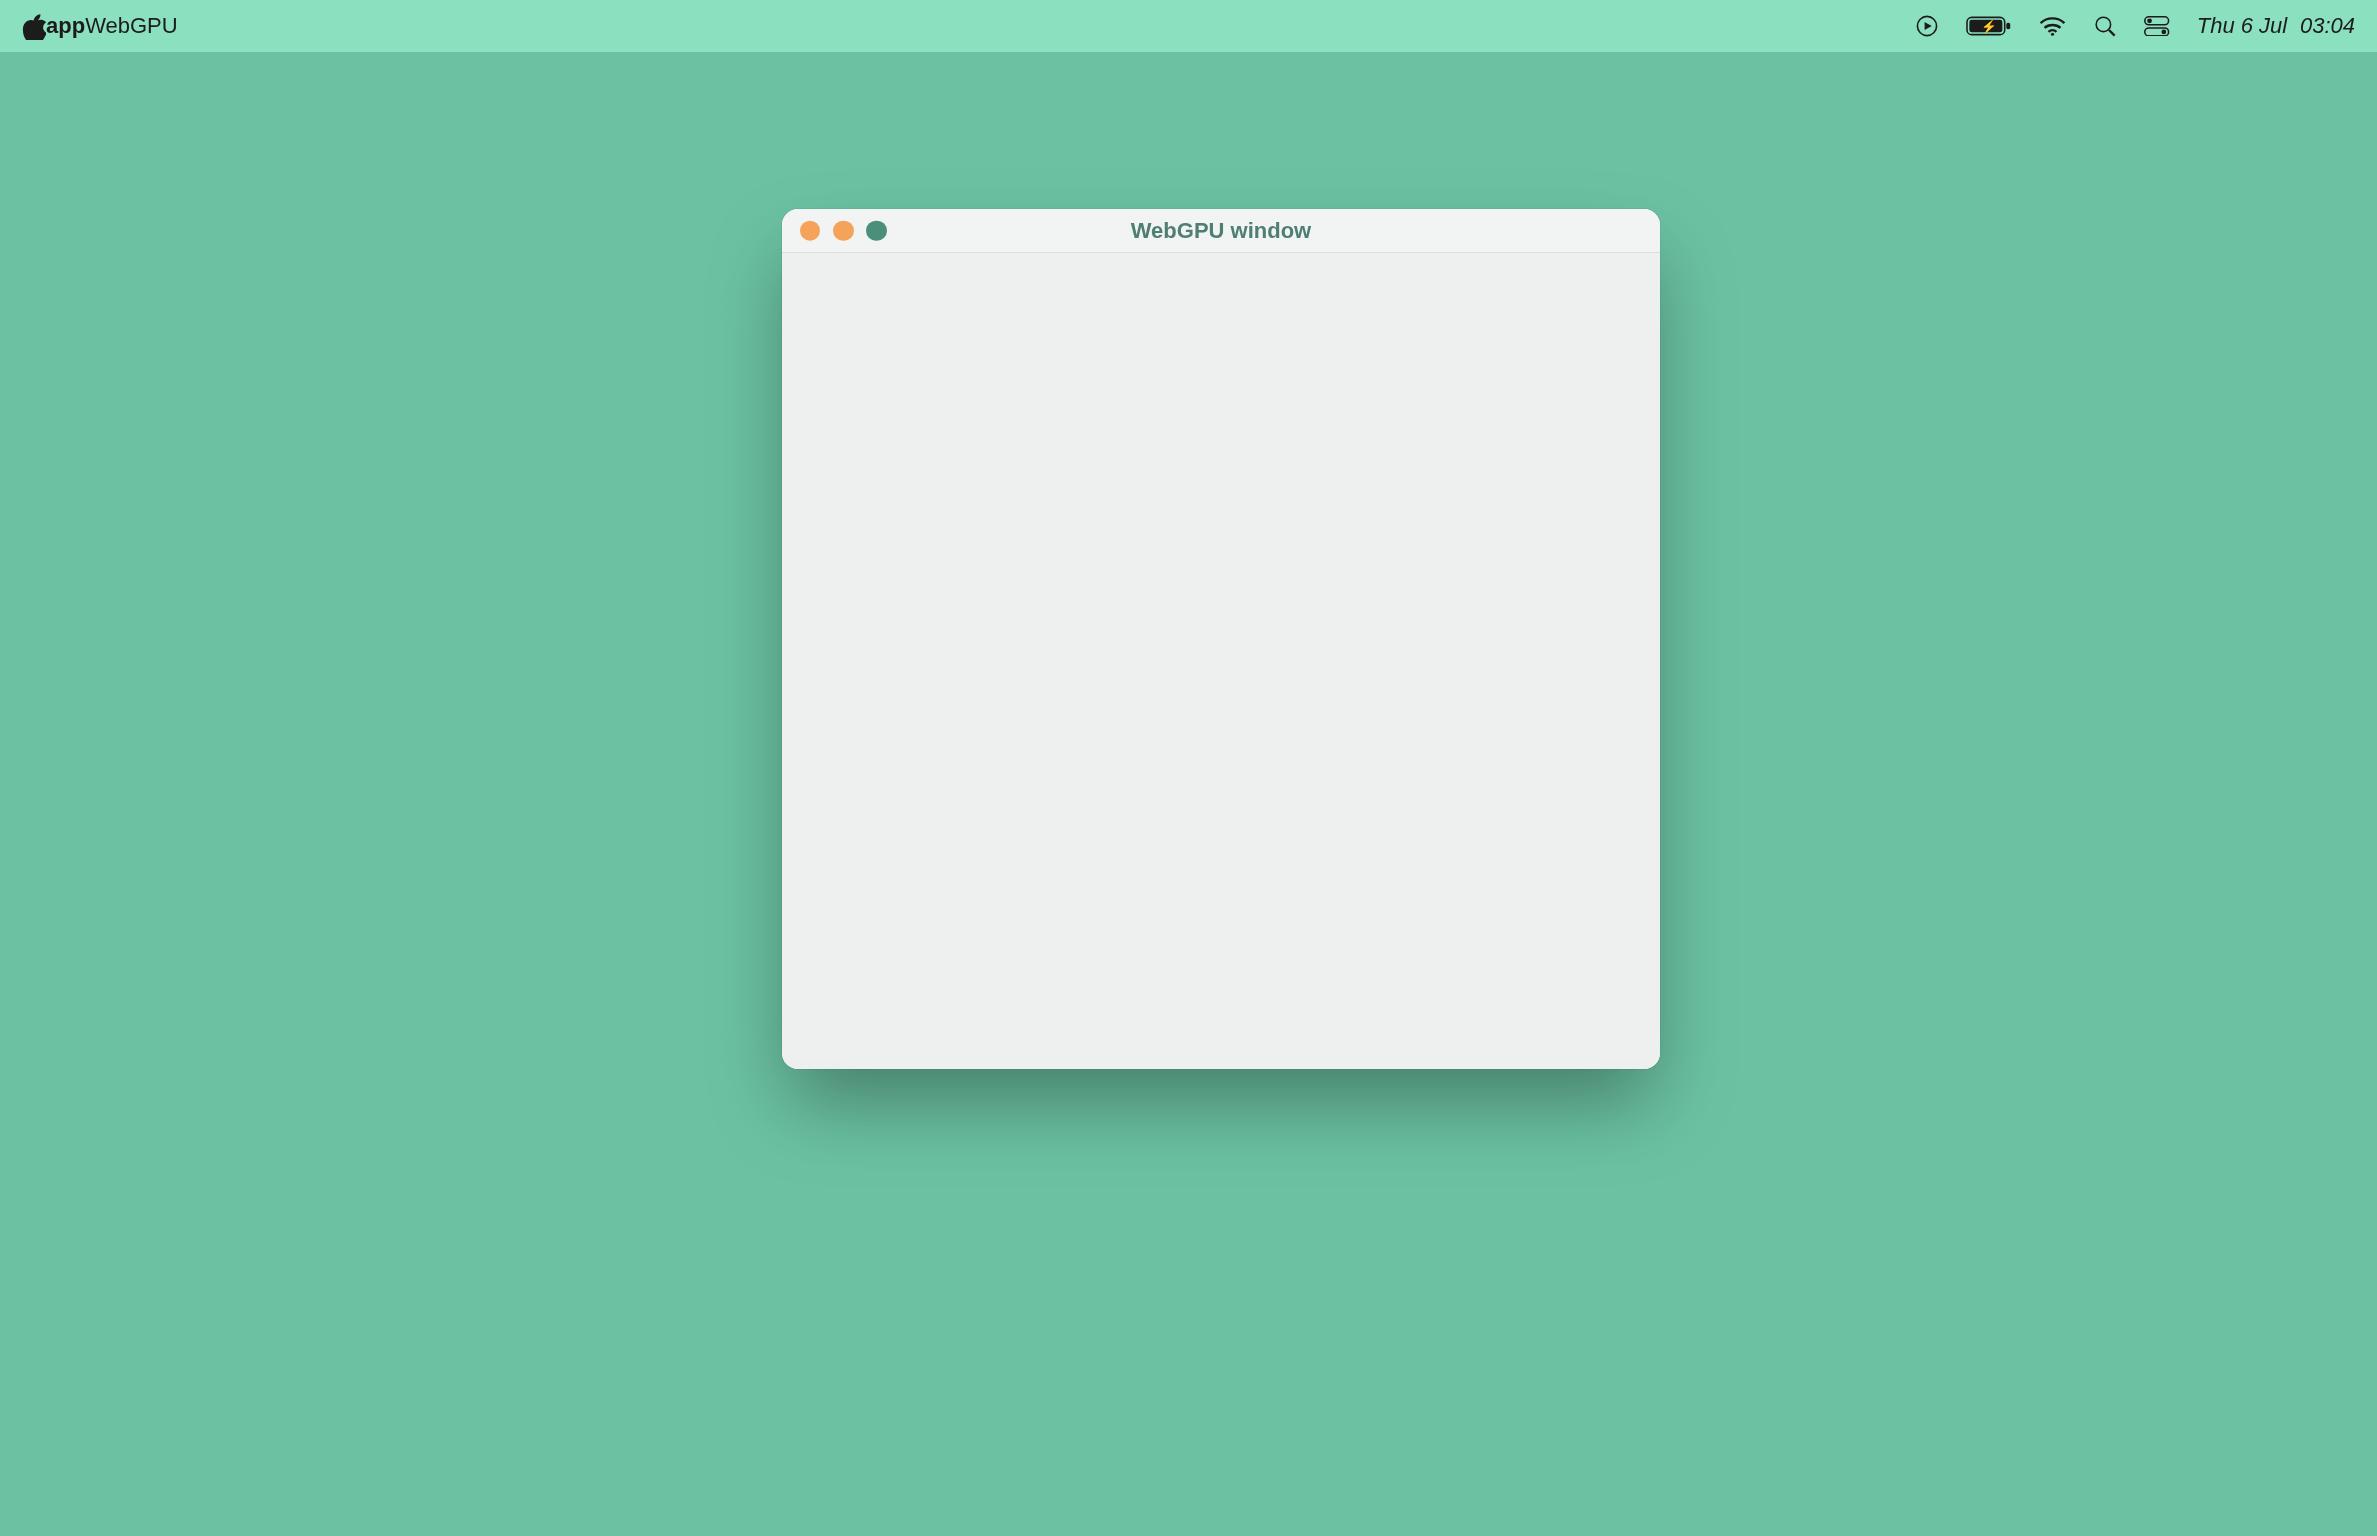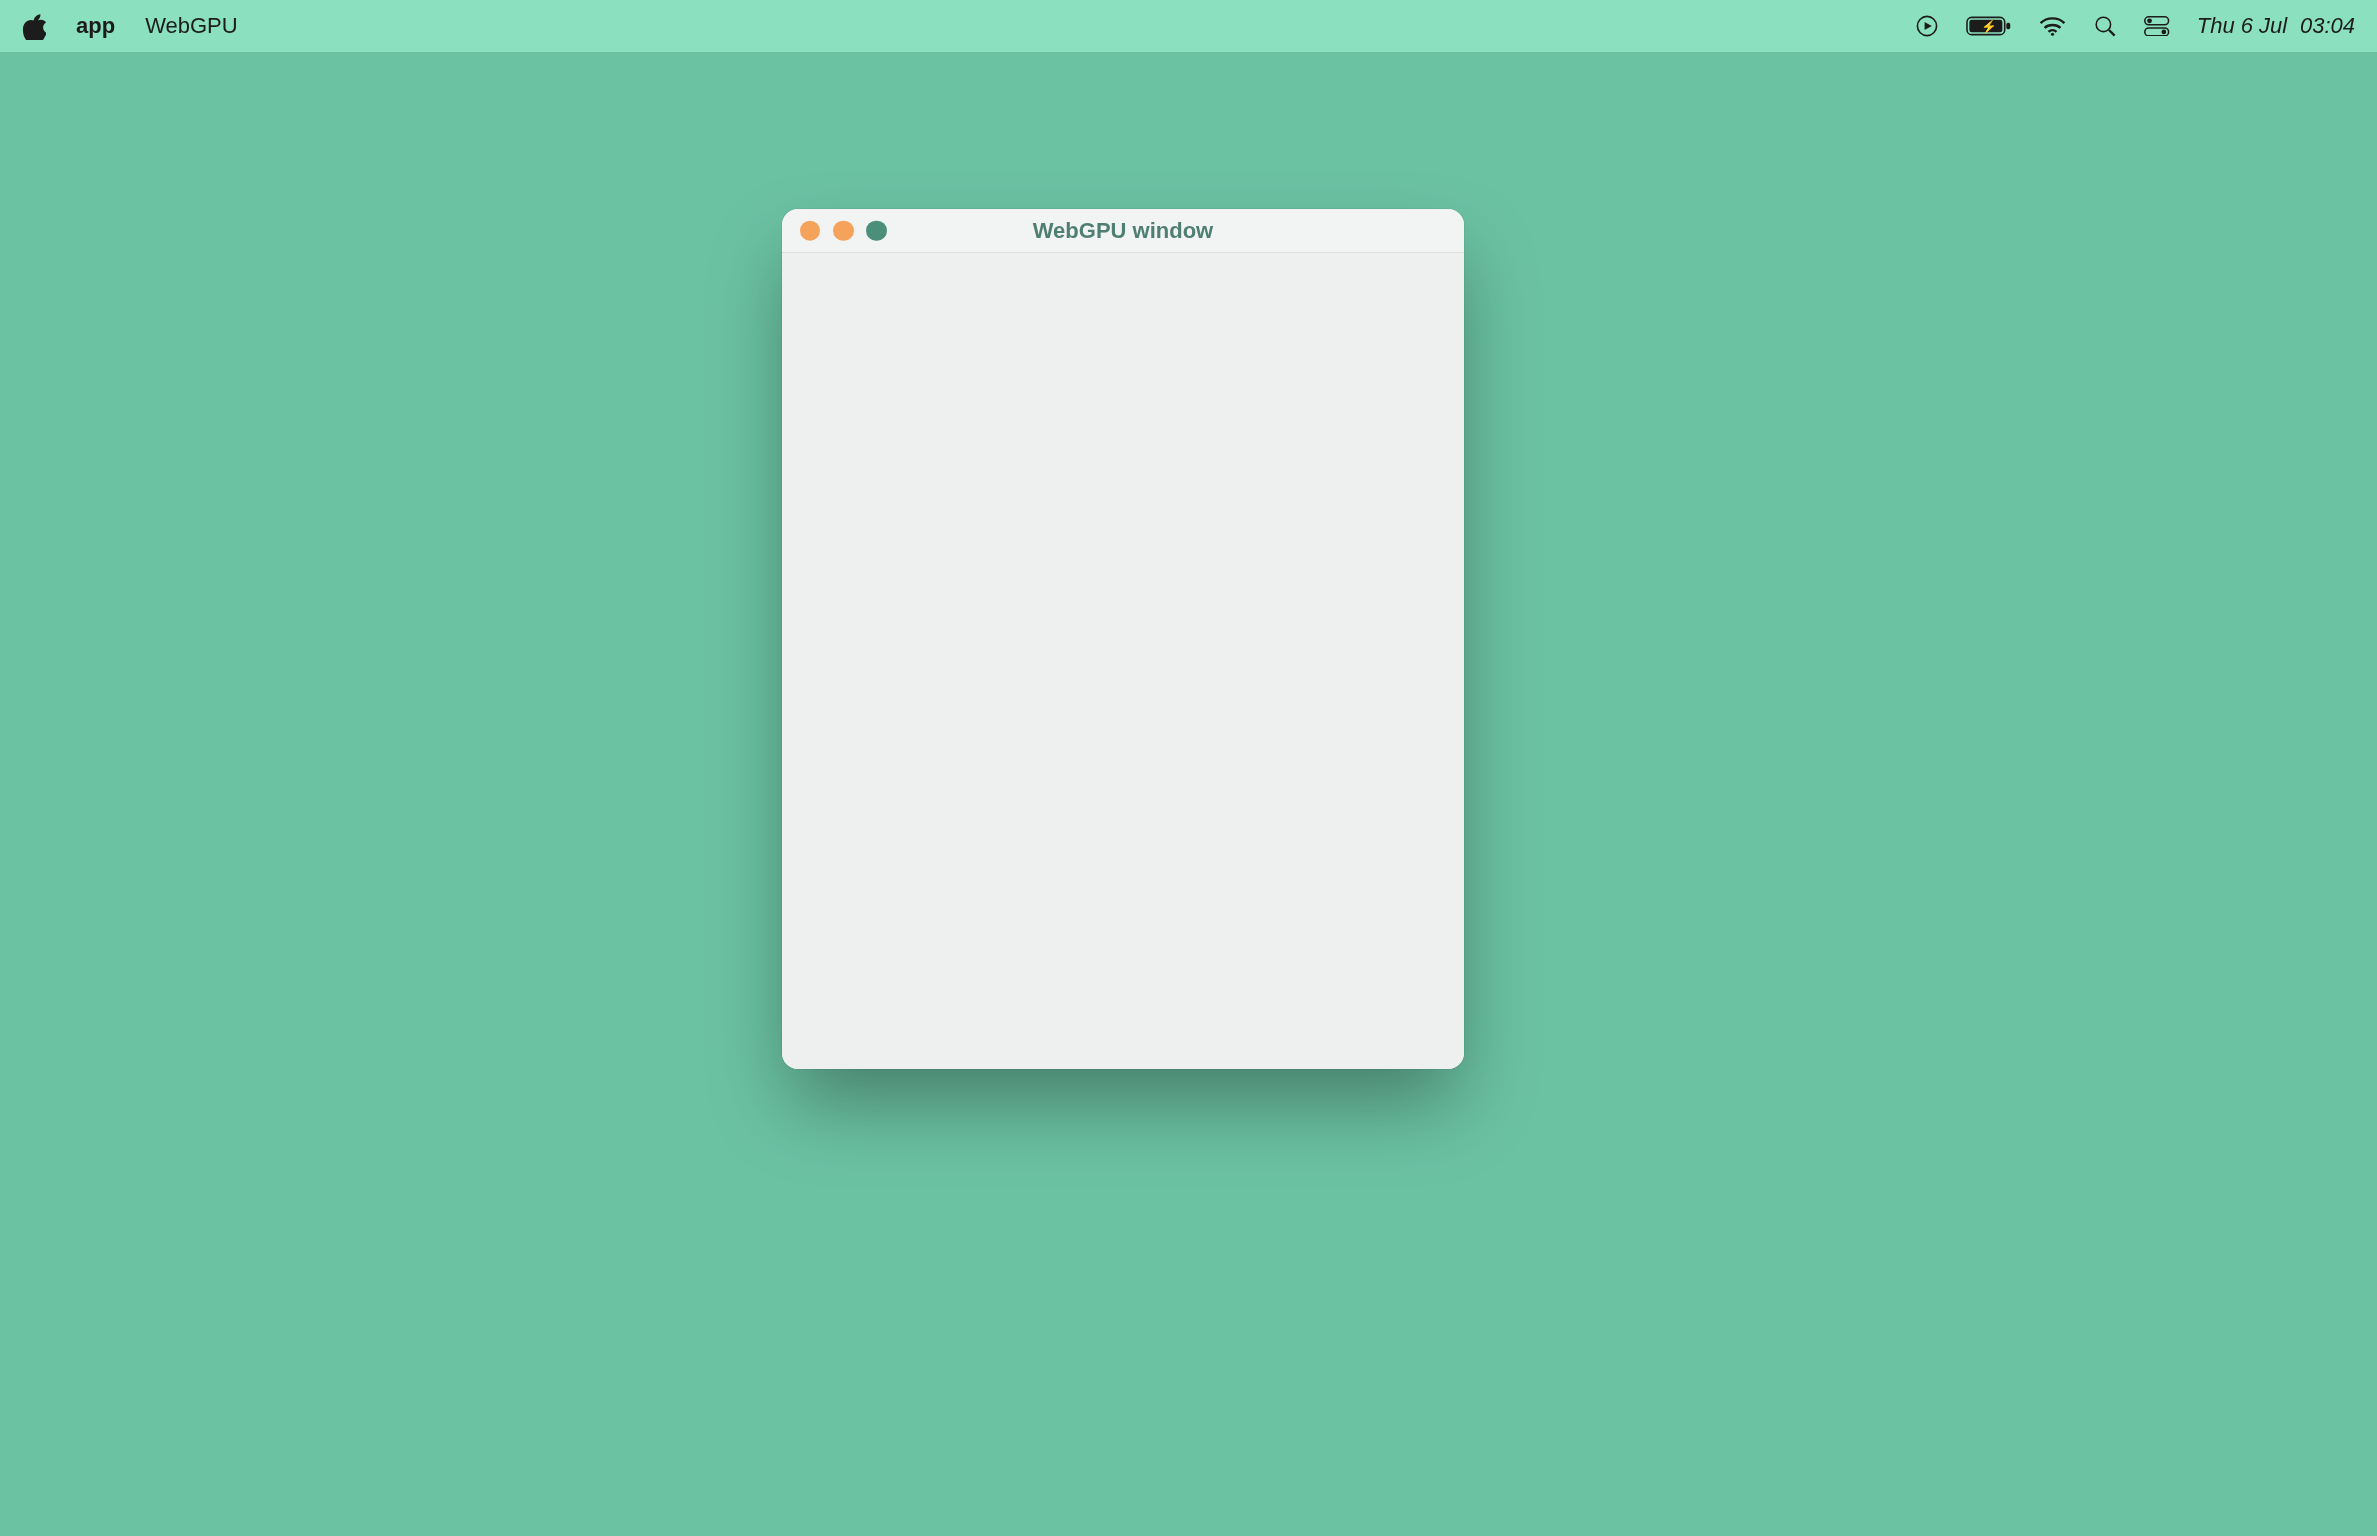--- a/index.html
+++ b/index.html
@@ -28,21 +28,20 @@
       display: flex;
       align-items: center;
       padding: 0 22px;
       color: #1c1c1c;
       font-size: 22px;
     }
 
     .menubar-left {
       display: flex;
       align-items: center;
-      gap: 30px;
     }
 
     .apple-logo {
       width: 24px;
       height: 27px;
       display: flex;
       align-items: center;
       justify-content: center;
     }
     .apple-logo svg {
@@ -108,21 +107,21 @@
       right: 0;
       bottom: 0;
       background: #6bc2a3;
     }
 
     
     .app-window {
       position: absolute;
       top: 157px;
       left: 782px;
-      width: 682px;
+      width: 878px;
       height: 860px;
       background: #eef0ef;
       border-radius: 16px;
       box-shadow: 0 40px 79px -8px rgba(0,0,0,0.35),
                   0 0 0 0.8px rgba(0,0,0,0.06);
       overflow: hidden;
       display: flex;
       flex-direction: column;
     }
 

